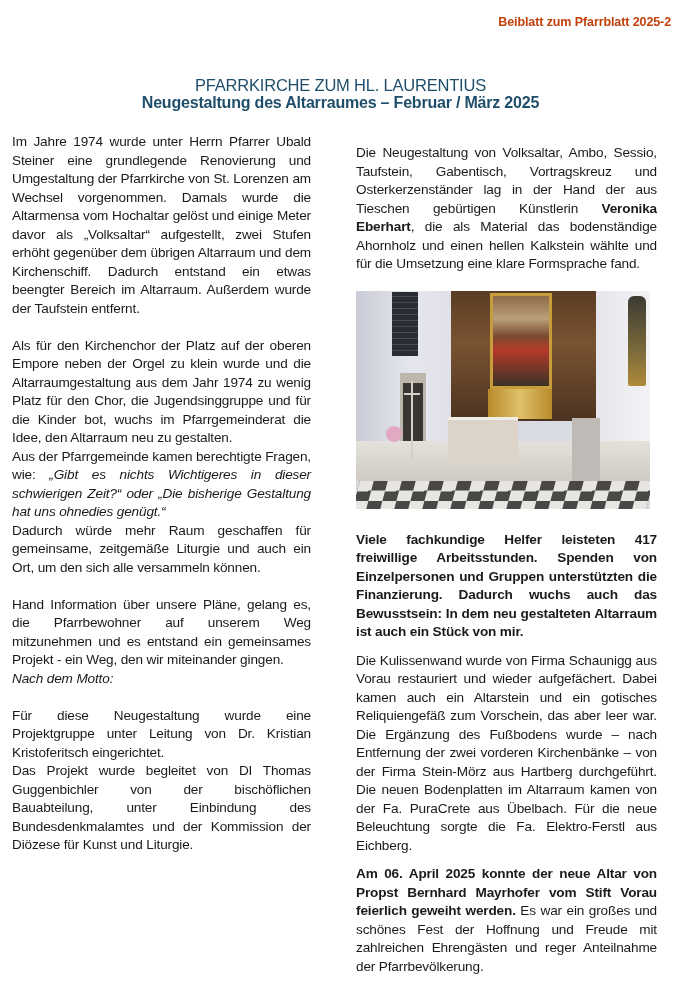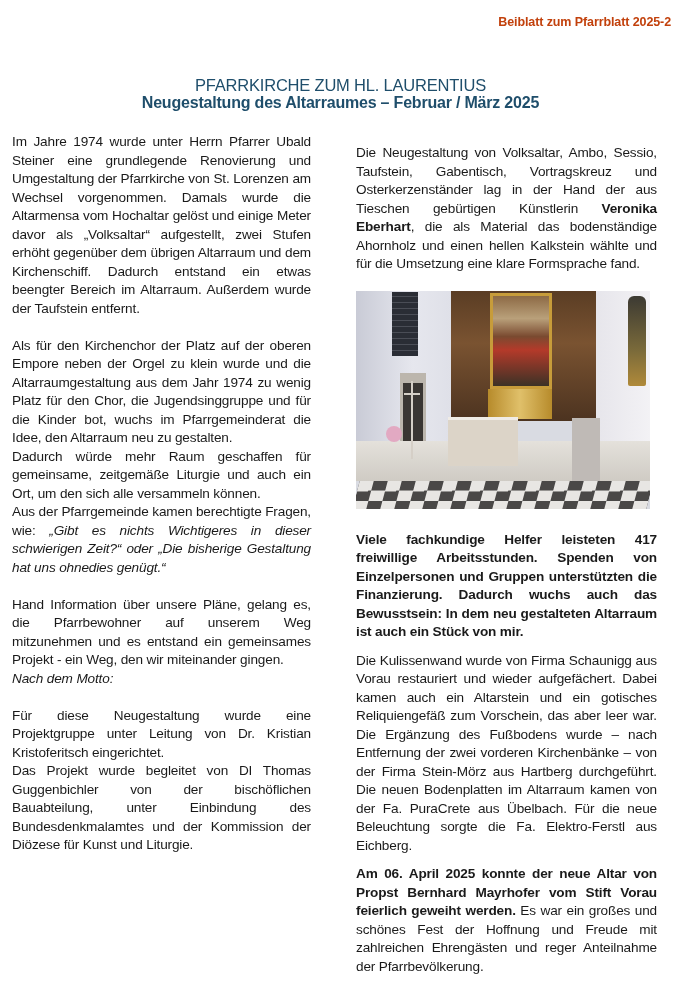--- a/index.html
+++ b/index.html
@@ -159,22 +159,22 @@
 <div class="title">
   <span>PFARRKIRCHE ZUM HL. LAURENTIUS</span>
 </div>
 
 <div class="subtitle">Neugestaltung des Altarraumes – Februar / März 2025</div>
 
 <div class="col col-left">
   <p>Im Jahre 1974 wurde unter Herrn Pfarrer Ubald Steiner eine grundlegende Renovierung und Umgestaltung der Pfarrkirche von St. Lorenzen am Wechsel vorgenommen. Damals wurde die Altarmensa vom Hochaltar gelöst und einige Meter davor als „Volksaltar“ aufgestellt, zwei Stufen erhöht gegenüber dem übrigen Altarraum und dem Kirchenschiff. Dadurch entstand ein etwas beengter Bereich im Altarraum. Außerdem wurde der Taufstein entfernt.</p>
   <div class="gap"></div>
   <p>Als für den Kirchenchor der Platz auf der oberen Empore neben der Orgel zu klein wurde und die Altarraumgestaltung aus dem Jahr 1974 zu wenig Platz für den Chor, die Jugendsinggruppe und für die Kinder bot, wuchs im Pfarrgemeinderat die Idee, den Altarraum neu zu gestalten.</p>
+  <p><span>Aus der Pfarrgemeinde kamen berechtigte Fragen, wie: </span><em>„Gibt es nichts Wichtigeres in dieser schwierigen Zeit?“ oder „Die bisherige Gestaltung hat uns ohnedies genügt.“</em></p>
   <p>Dadurch würde mehr Raum geschaffen für gemeinsame, zeitgemäße Liturgie und auch ein Ort, um den sich alle versammeln können.</p>
-  <p><span>Aus der Pfarrgemeinde kamen berechtigte Fragen, wie: </span><em>„Gibt es nichts Wichtigeres in dieser schwierigen Zeit?“ oder „Die bisherige Gestaltung hat uns ohnedies genügt.“</em></p>
   <div class="gap"></div>
   <p>Hand Information über unsere Pläne, gelang es, die Pfarrbewohner auf unserem Weg mitzunehmen und es entstand ein gemeinsames Projekt - ein Weg, den wir miteinander gingen.</p>
   <p><em>Nach dem Motto:</em></p>
   <div class="gap"></div>
   <p>Für diese Neugestaltung wurde eine Projektgruppe unter Leitung von Dr. Kristian Kristoferitsch eingerichtet.</p>
   <p>Das Projekt wurde begleitet von DI Thomas Guggenbichler von der bischöflichen Bauabteilung, unter Einbindung des Bundesdenkmalamtes und der Kommission der Diözese für Kunst und Liturgie.</p>
 </div>
 
 <div class="col col-right">
   <p><span>Die Neugestaltung von Volksaltar, Ambo, Sessio, Taufstein, Gabentisch, Vortragskreuz und Osterkerzenständer lag in der Hand der aus Tieschen gebürtigen Künstlerin </span><b>Veronika Eberhart</b><span>, die als Material das bodenständige Ahornholz und einen hellen Kalkstein wählte und für die Umsetzung eine klare Formsprache fand.</span></p>

